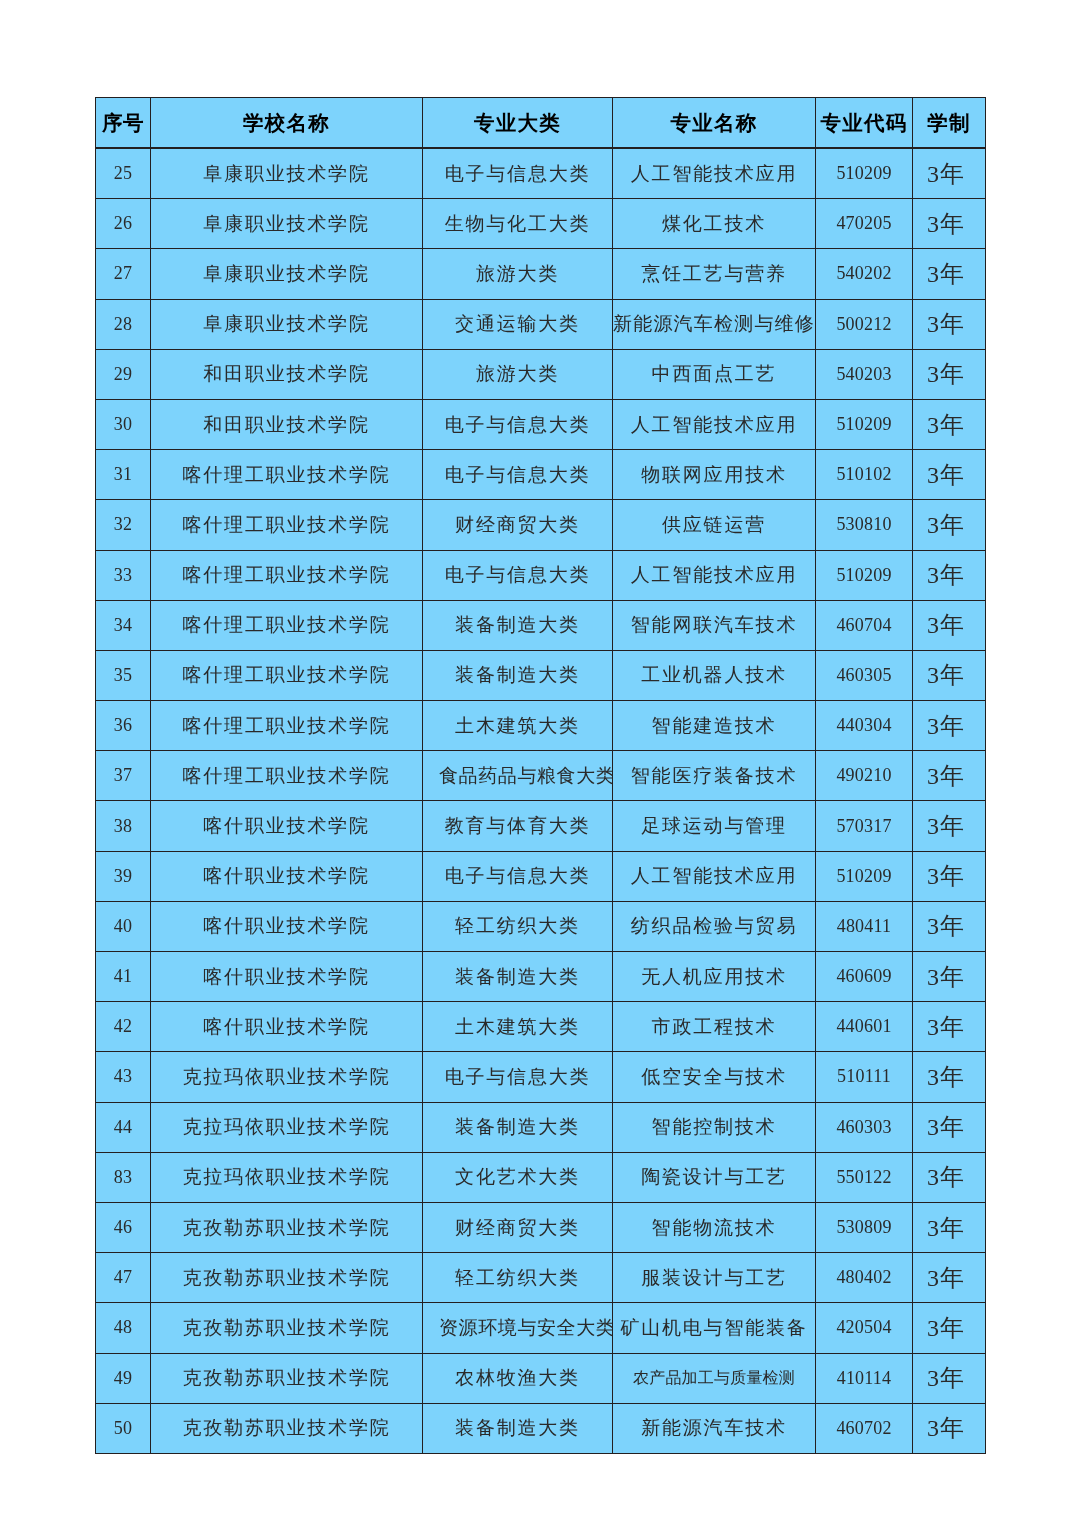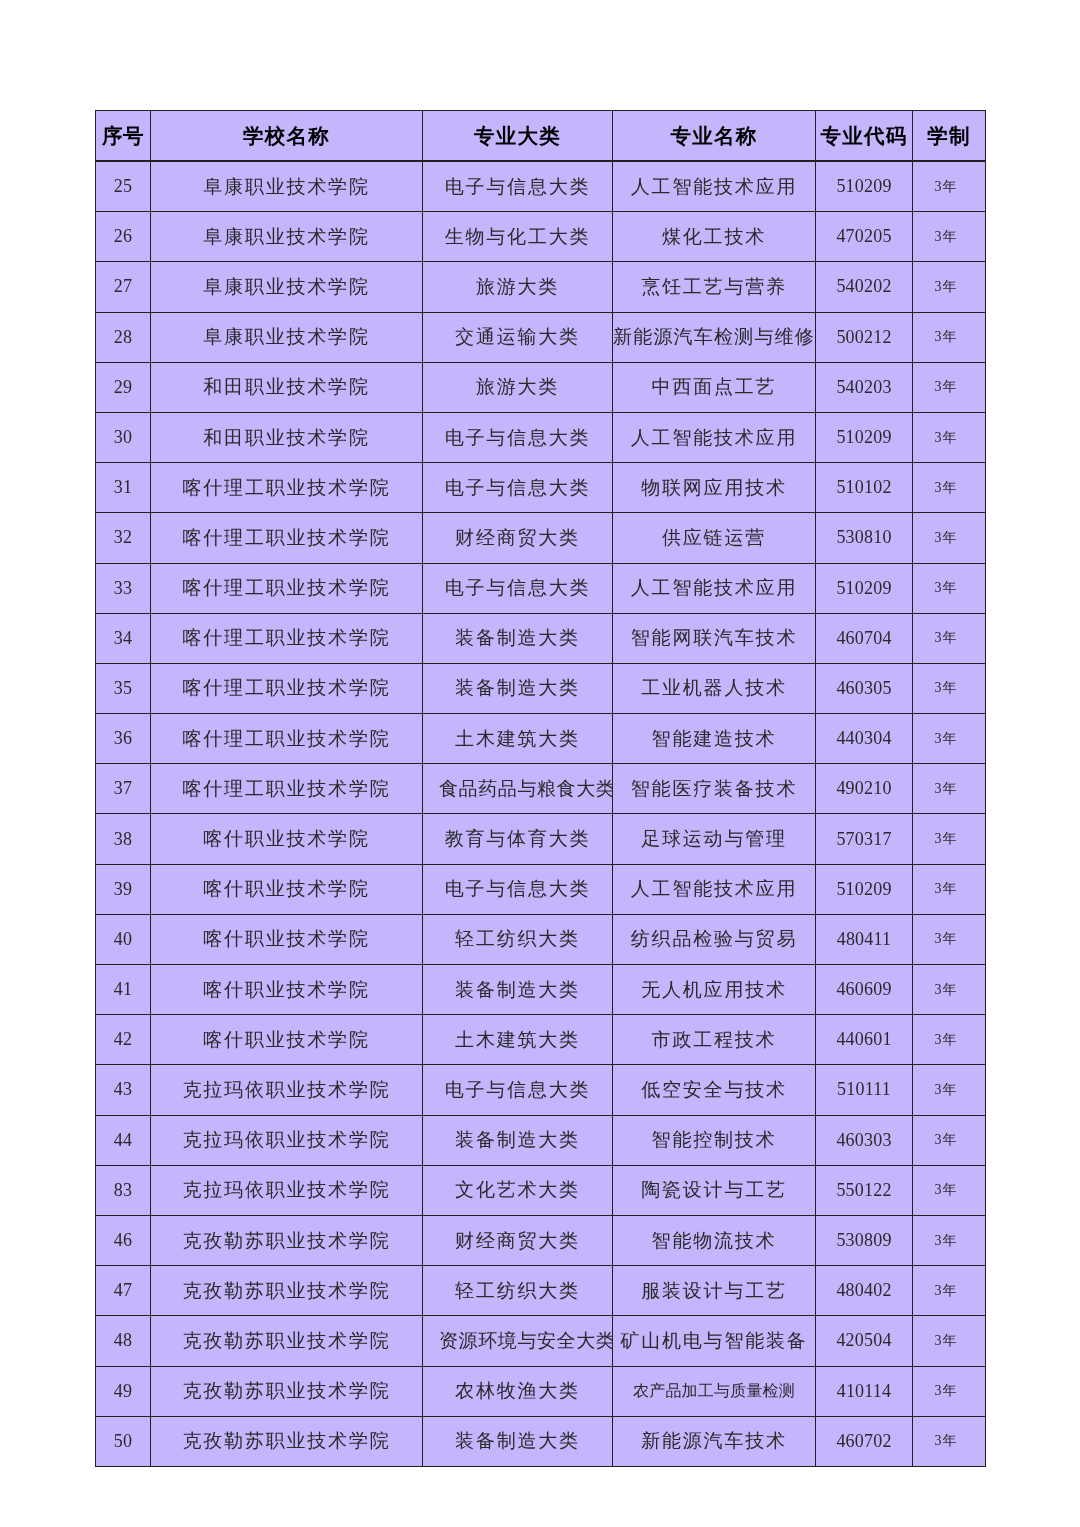--- a/index.html
+++ b/index.html
@@ -25,22 +25,21 @@
   }
 
   
   #major-table {
     position: absolute;
     left: 95px;
     top: 97px;
     width: 890px;
     border-collapse: collapse;
     table-layout: fixed;
-    background: #c4b5fd;
-    margin-top: 13px;
+    background: #7dd3fc;
   }
 
   #major-table col.c-seq   { width: 55px;  }
   #major-table col.c-school{ width: 272px; }
   #major-table col.c-group { width: 190px; }
   #major-table col.c-major { width: 203px; }
   #major-table col.c-code  { width: 97px;  }
   #major-table col.c-years { width: 73px;  }
 
   #major-table th,
@@ -77,21 +76,21 @@
   }
 
   
   #major-table tbody td.seq,
   #major-table tbody td.code {
     letter-spacing: 0.2px;
     font-size: 18px;
   }
   #major-table tbody td.years {
     letter-spacing: 1px;
-    font-size: 14px;
+    font-size: 24px;
     padding-right: 6px;
   }
 
   
   #major-table tbody td.overflow {
     letter-spacing: 1.2px;
   }
   #major-table tbody td.overflow > span {
     display: inline-block;
     white-space: nowrap;

